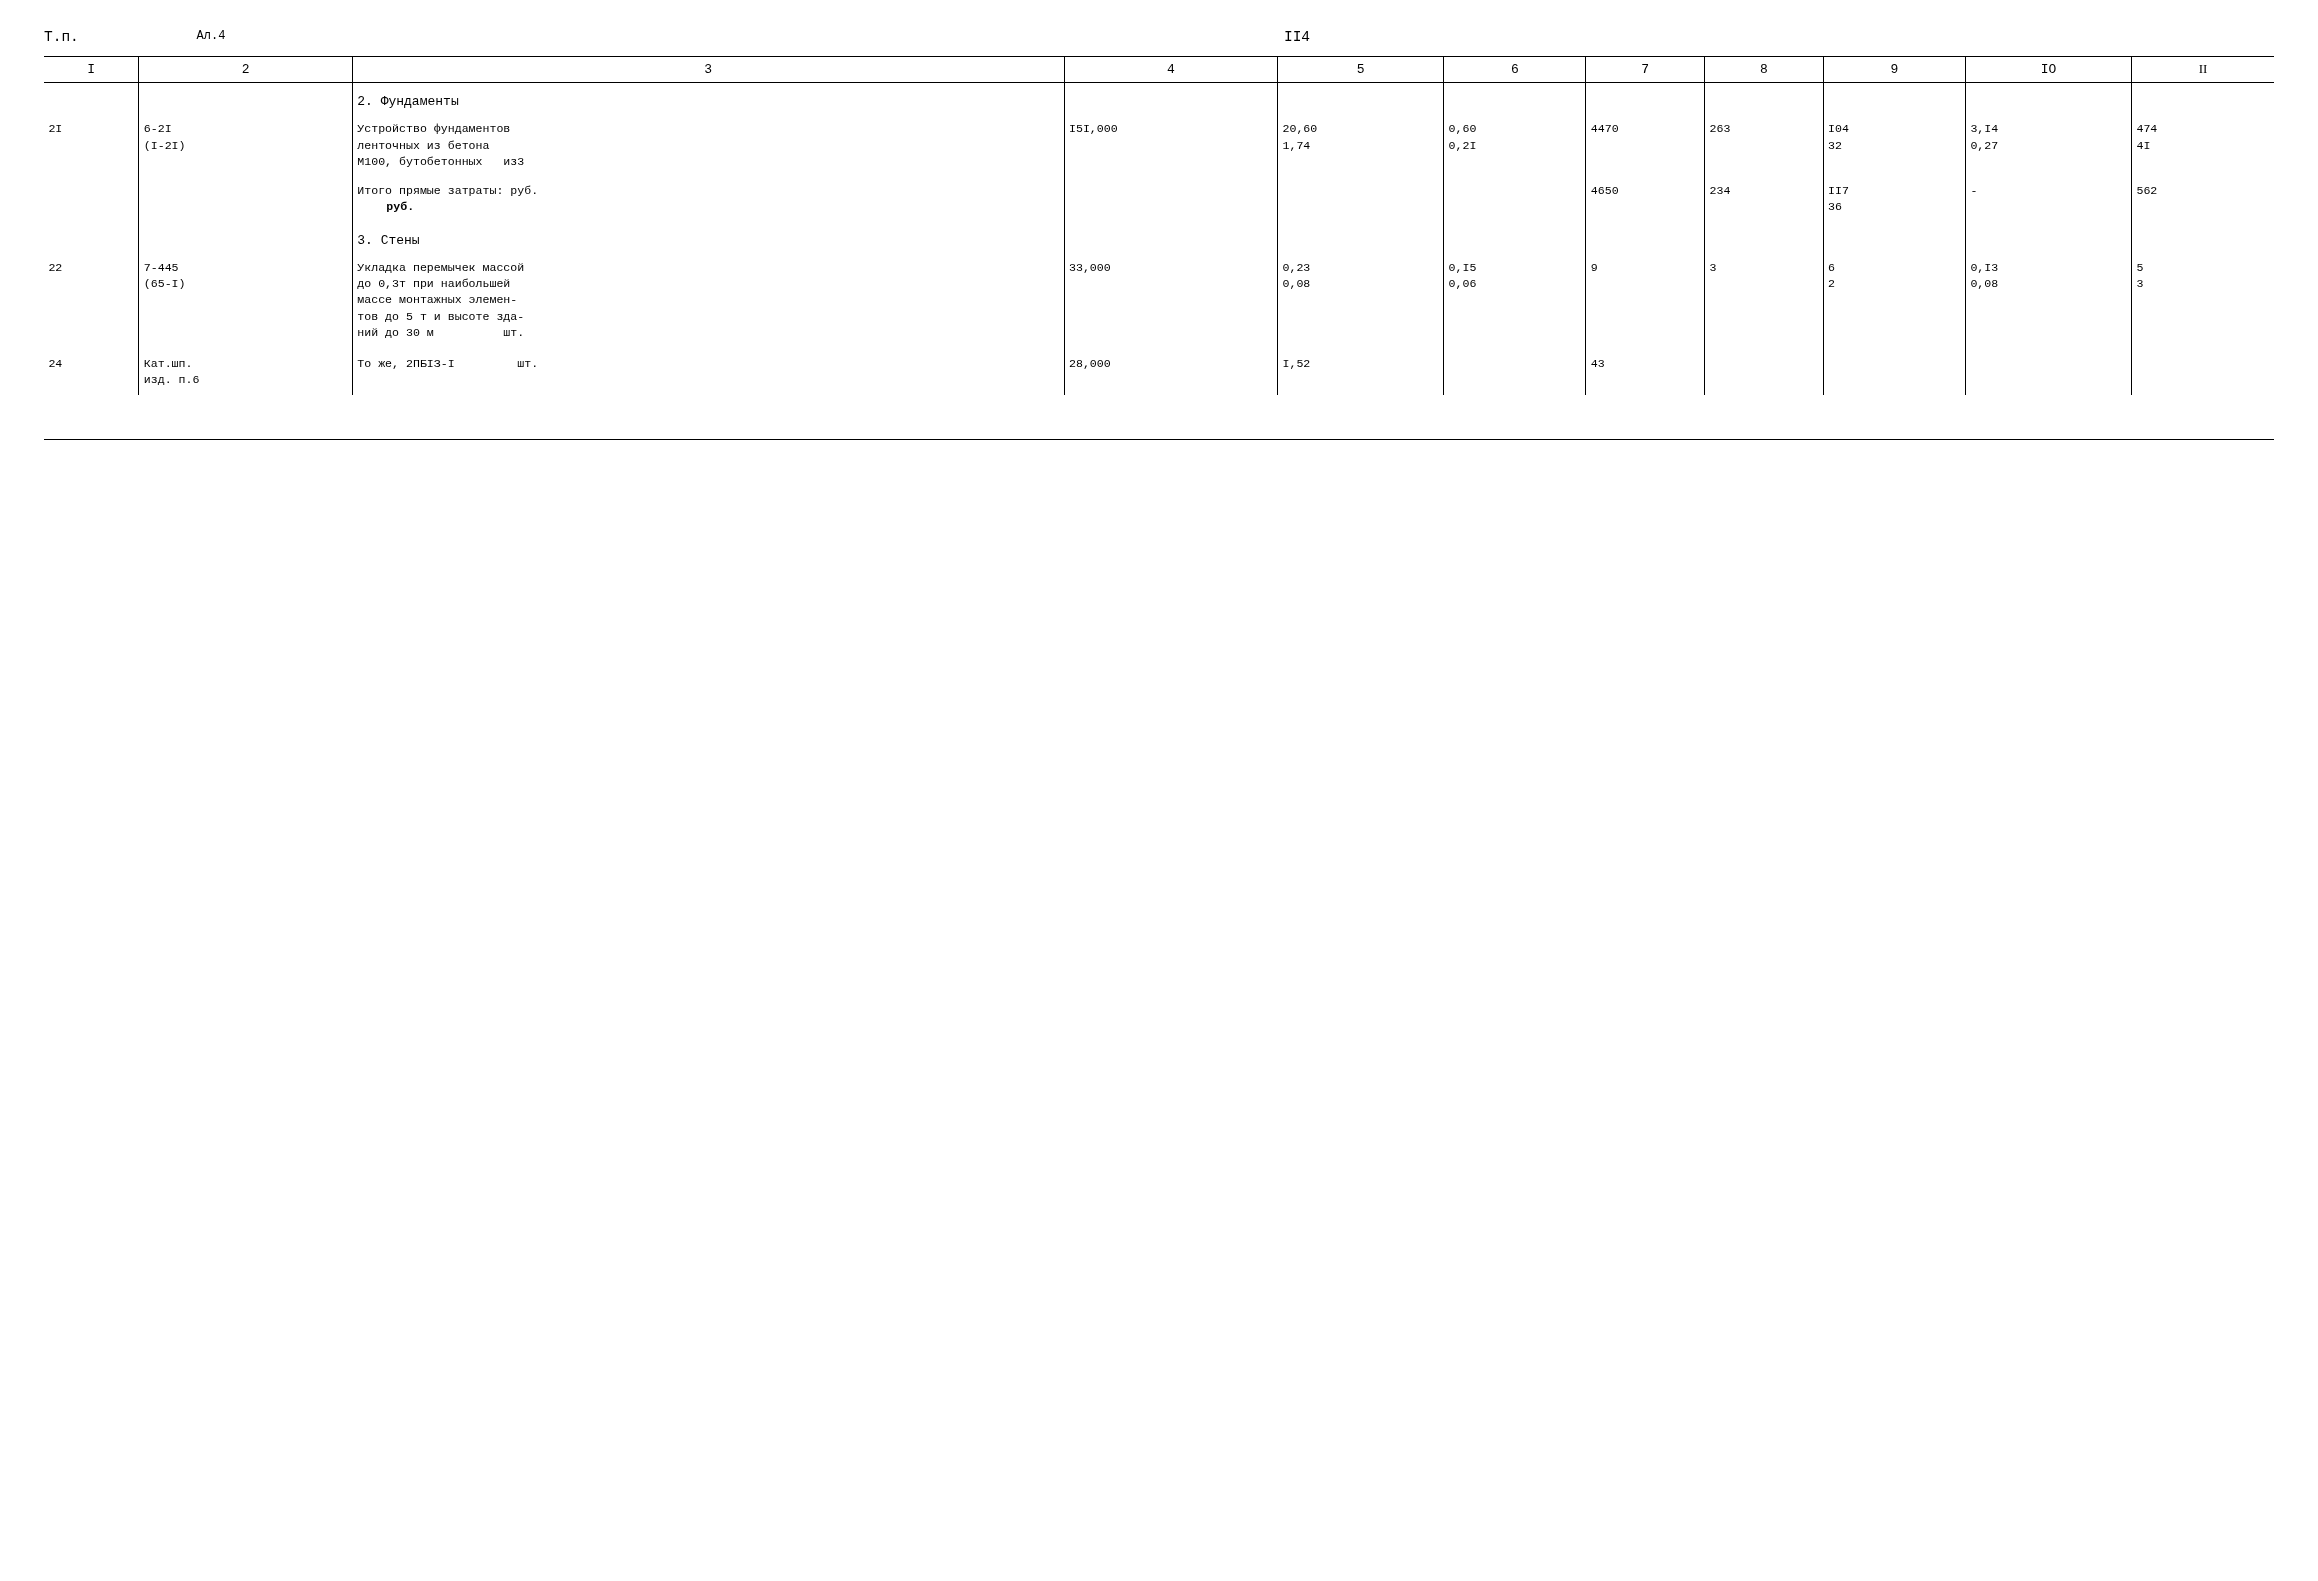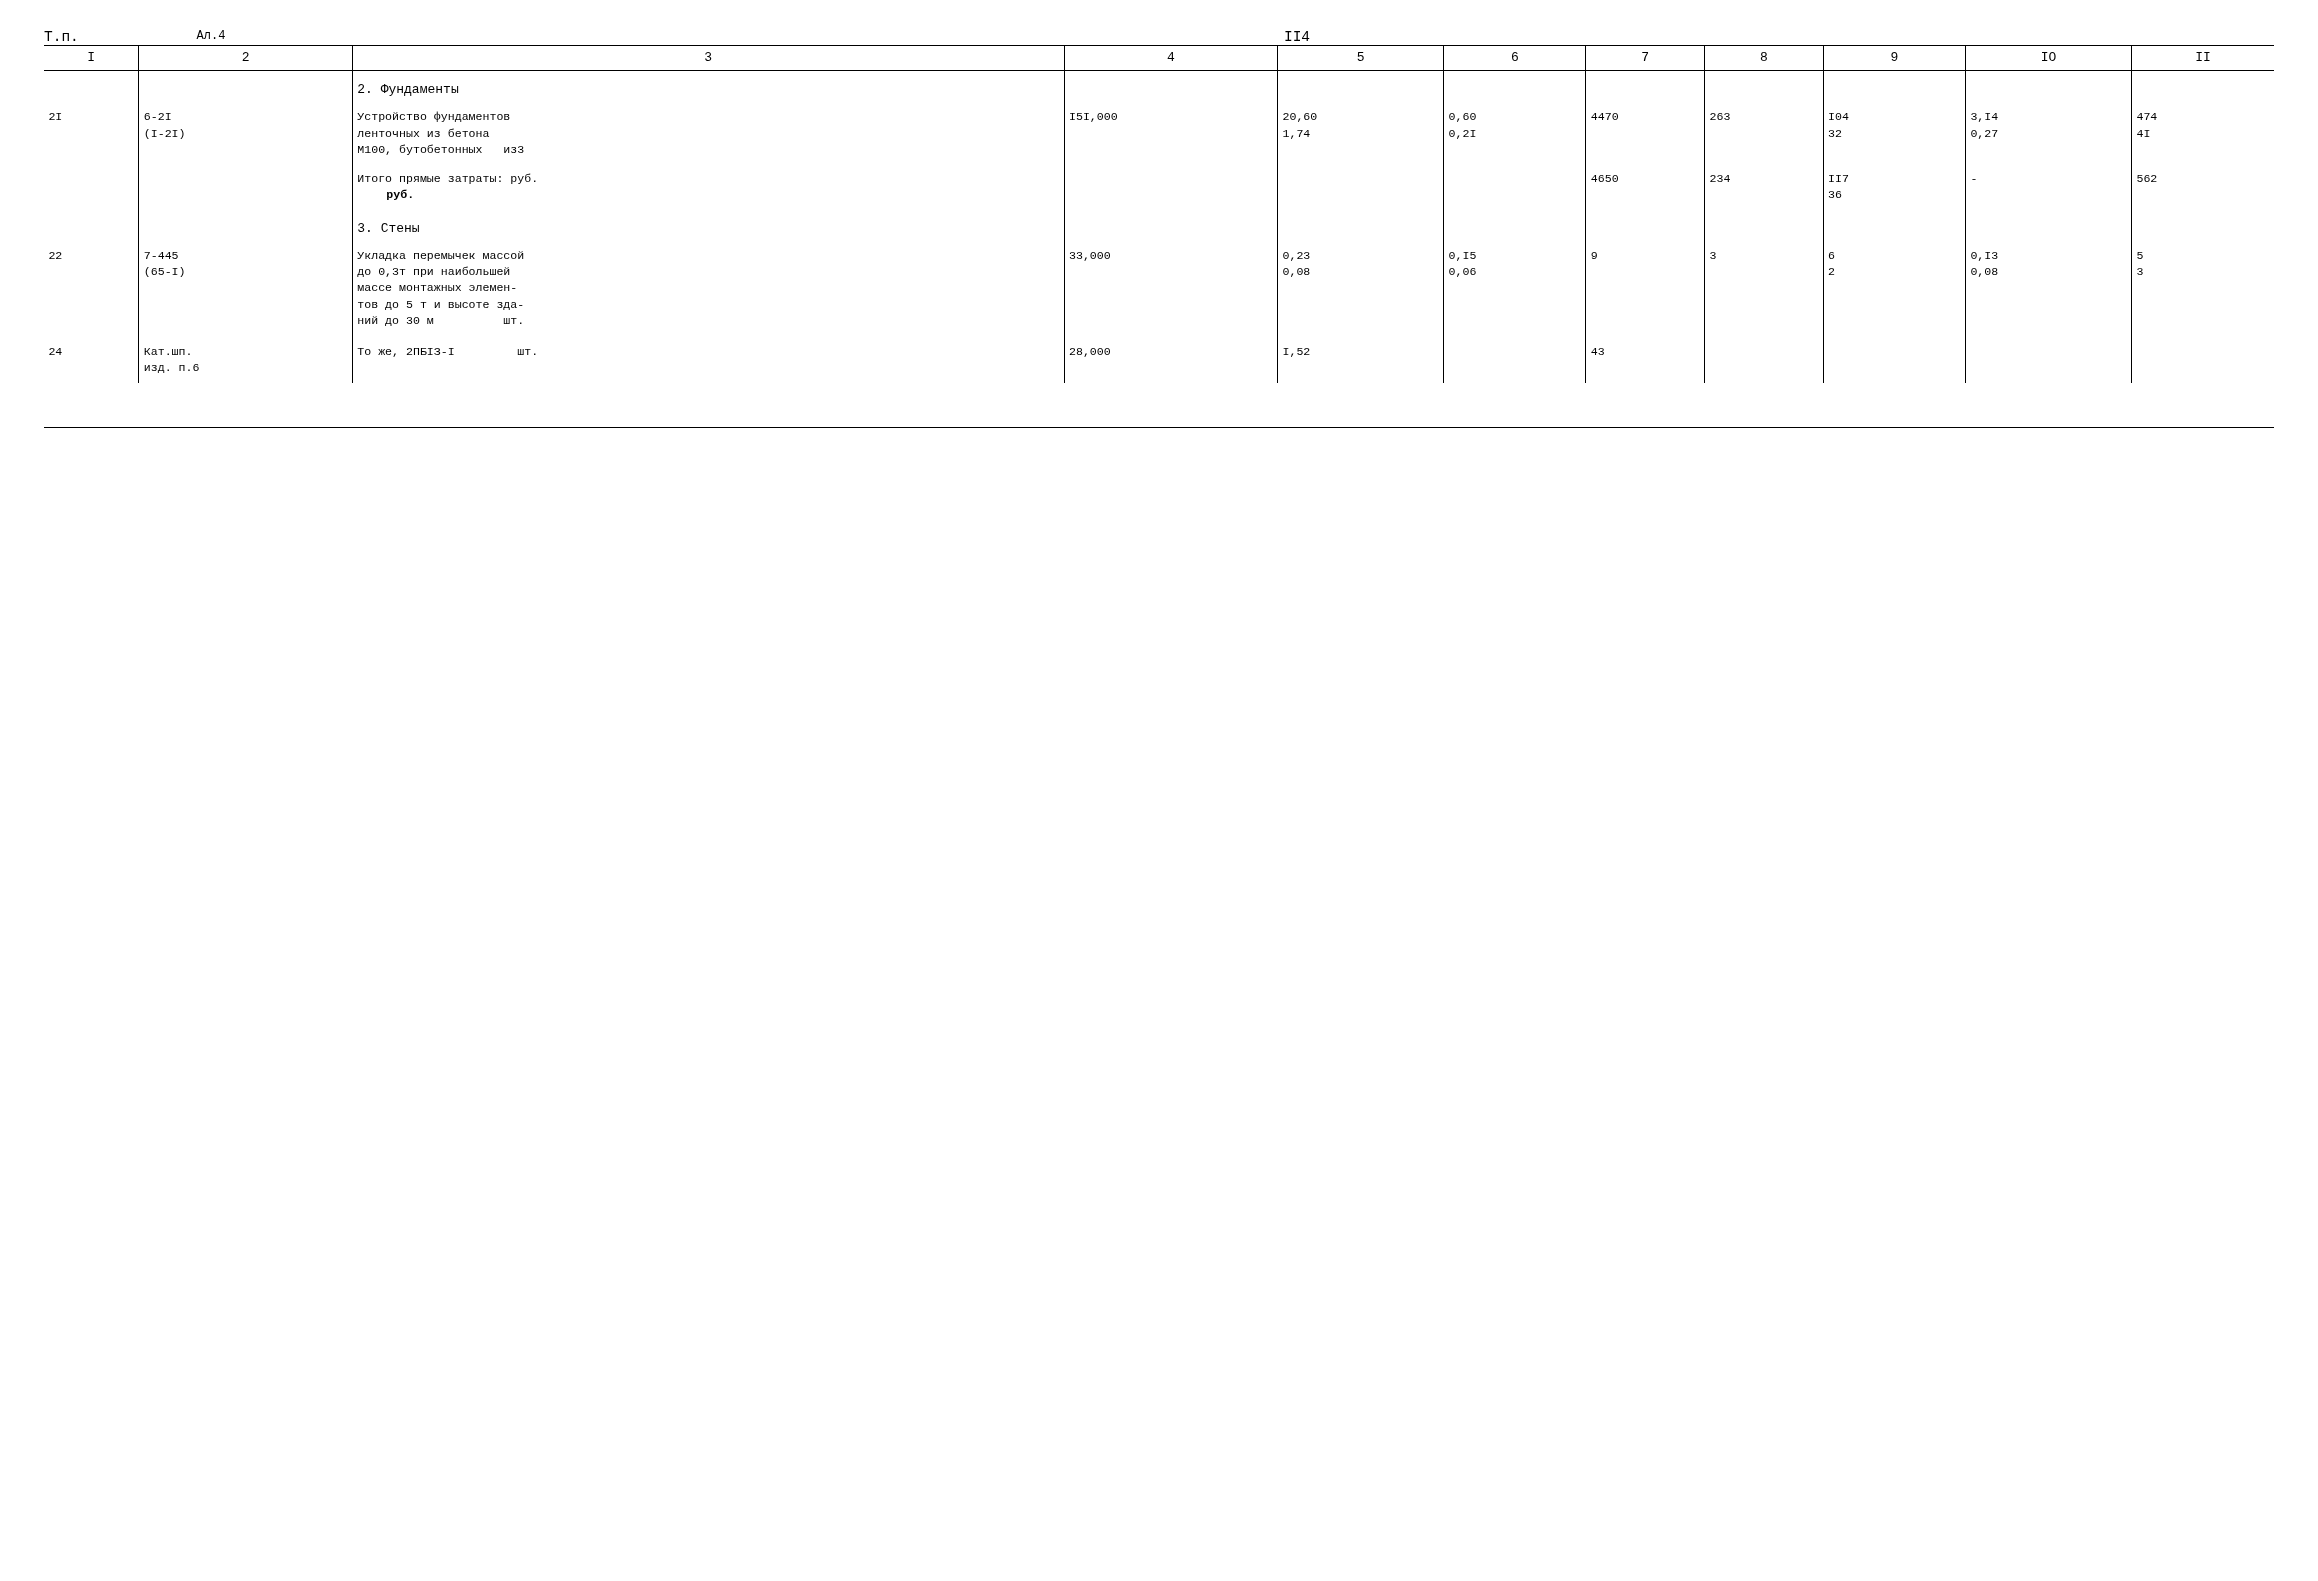--- a/index.html
+++ b/index.html
@@ -33,20 +33,21 @@
       border-right: 0.7px solid #000;
       text-align: center;
       padding: 4.4px 2.9px;
       font-weight: normal;
       font-size: 13px;
       vertical-align: middle;
     }
 
     .col-header-row th:last-child {
       border-right: none;
+      font-family: Liberation Serif, serif;
     }
 
     .col-header-row th:first-child {
       border-left: none;
     }
 
     td {
       padding: 4.4px 4.4px;
       vertical-align: top;
       border-right: 0.7px solid #000;
@@ -82,21 +83,21 @@
     .col-6 { width: 6%; }
     .col-7 { width: 5%; }
     .col-8 { width: 5%; }
     .col-9 { width: 6%; }
     .col-10 { width: 7%; }
     .col-11 { width: 6%; }
 
     .top-header {
       display: flex;
       flex-direction: row;
-      margin-bottom: 0;
+      margin-bottom: 11px;
     }
 
     .top-header-tp {
       min-width: 58px;
       font-size: 14.5px;
     }
 
     .top-header-al {
       min-width: 218px;
       text-align: center;

